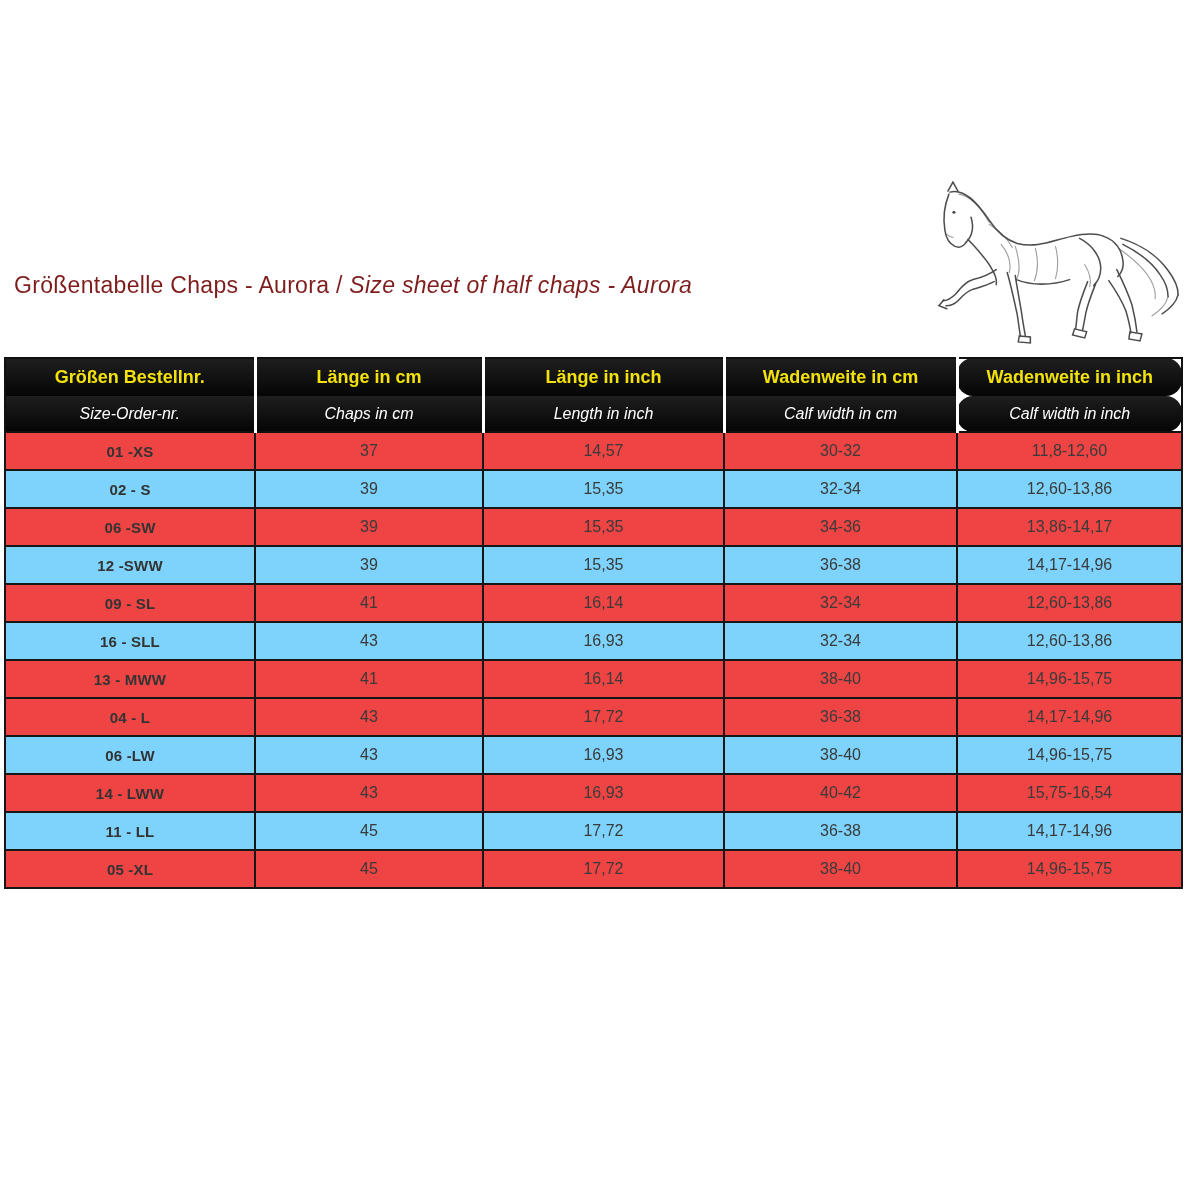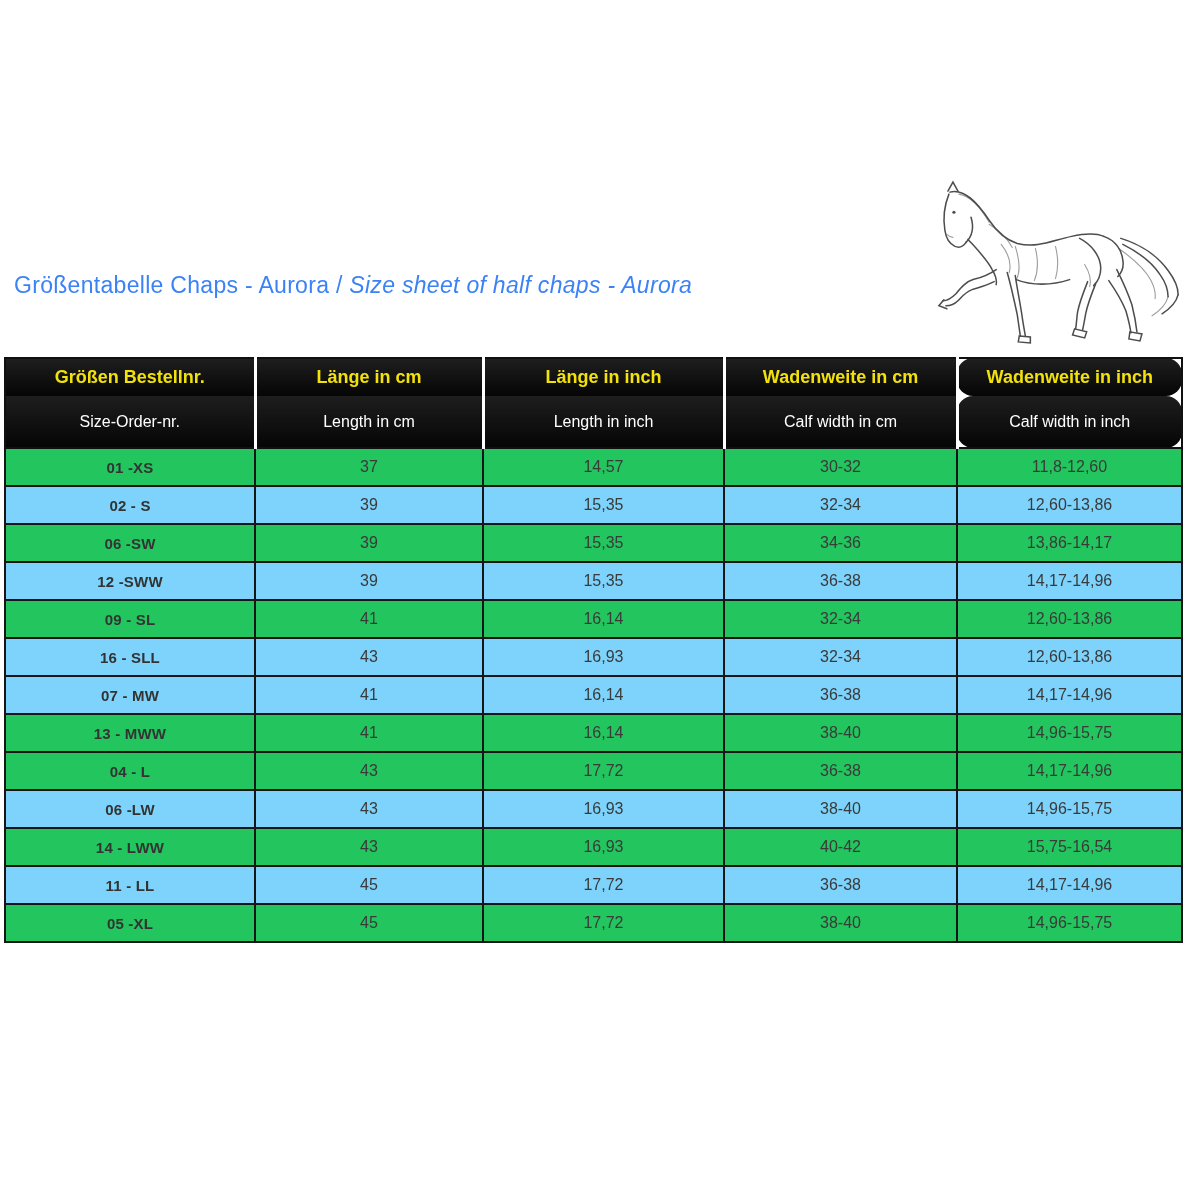--- a/index.html
+++ b/index.html
@@ -1,47 +1,47 @@
 <!DOCTYPE html>
 <html><head>
 <meta charset="utf-8">
 <style>
   * { margin:0; padding:0; box-sizing:border-box; }
   html,body { width:1200px; height:1200px; background:#ffffff;
     font-family:"Liberation Sans", sans-serif; position:relative; overflow:hidden; }
 
   .page-title { position:absolute; left:14px; top:272px; font-size:23px;
-    color:#3b82f6; letter-spacing:.3px; white-space:nowrap;text-align:right; }
+    color:#7f1d1d; letter-spacing:.3px; white-space:nowrap;text-align:right; }
   .page-title .t-de { font-style:normal; }
   .page-title .t-en { font-style:italic; }
 
   .horse-wrap { position:absolute; left:918px; top:168px; width:278px; height:186px; }
   .horse-wrap svg { width:100%; height:100%; }
   .horse-wrap path, .horse-wrap circle { stroke:#4d4d4d; fill:none;
     stroke-width:1.5; stroke-linecap:round; }
   .horse-wrap .faint { stroke-width:1.1; opacity:.55; }
   .horse-wrap .eye { fill:#4d4d4d; stroke:none; }
 
   table.size-table { position:absolute; left:4px; top:357px; width:1177px;
     border-collapse:collapse; table-layout:fixed; }
   table.size-table { border:2px solid #101010; }
 
   thead th { background:linear-gradient(#1e1e1e,#050505); text-align:center;
     vertical-align:middle; }
   thead tr.hdr-de th { height:38px; color:#f2e10a; font-size:18px;
     font-weight:700; border-bottom:0; }
-  thead tr.hdr-en th { height:52px; color:#ffffff; font-size:16px;
-    font-weight:400; border-bottom:2px solid #101010; }
+  thead tr.hdr-en th { height:36px; color:#ffffff; font-size:16px;
+    font-weight:400; font-style:italic; border-bottom:2px solid #101010; }
   thead th { border-right:3px solid #ffffff; }
   thead th:last-child { border-right:0;border-radius:16px; }
 
   tbody td { height:38px; text-align:center; vertical-align:middle;
     border:2px solid #161616; font-size:16px; color:#3a3a3a; }
   tbody td.c0 { font-weight:700; font-size:15px; color:#333333; letter-spacing:.2px; }
-  tbody tr.light td { background:#22c55e; }
+  tbody tr.light td { background:#ef4444; }
   tbody tr.dark  td { background:#7dd3fc; }
 </style>
 </head>
 <body>
 
 <div class="page-title">
   <span class="t-de">Größentabelle Chaps - Aurora / </span><span class="t-en">Size sheet of half chaps - Aurora</span>
 </div>
 
 <div class="horse-wrap">
@@ -109,21 +109,21 @@
   <thead>
     <tr class="hdr-de">
       <th>Größen Bestellnr.</th>
       <th>Länge in cm</th>
       <th>Länge in inch</th>
       <th>Wadenweite in cm</th>
       <th>Wadenweite in inch</th>
     </tr>
     <tr class="hdr-en">
       <th>Size-Order-nr.</th>
-      <th>Length in cm</th>
+      <th>Chaps in cm</th>
       <th>Length in inch</th>
       <th>Calf width in cm</th>
       <th>Calf width in inch</th>
     </tr>
   </thead>
   <tbody>
       <tr class="light">
         <td class="c0">01 -XS</td>
         <td class="c1">37</td>
         <td class="c2">14,57</td>
@@ -158,27 +158,20 @@
         <td class="c3">32-34</td>
         <td class="c4">12,60-13,86</td>
       </tr>
       <tr class="dark">
         <td class="c0">16 - SLL</td>
         <td class="c1">43</td>
         <td class="c2">16,93</td>
         <td class="c3">32-34</td>
         <td class="c4">12,60-13,86</td>
       </tr>
-      <tr class="dark">
-        <td class="c0">07 - MW</td>
-        <td class="c1">41</td>
-        <td class="c2">16,14</td>
-        <td class="c3">36-38</td>
-        <td class="c4">14,17-14,96</td>
-      </tr>
       <tr class="light">
         <td class="c0">13 - MWW</td>
         <td class="c1">41</td>
         <td class="c2">16,14</td>
         <td class="c3">38-40</td>
         <td class="c4">14,96-15,75</td>
       </tr>
       <tr class="light">
         <td class="c0">04 - L</td>
         <td class="c1">43</td>

